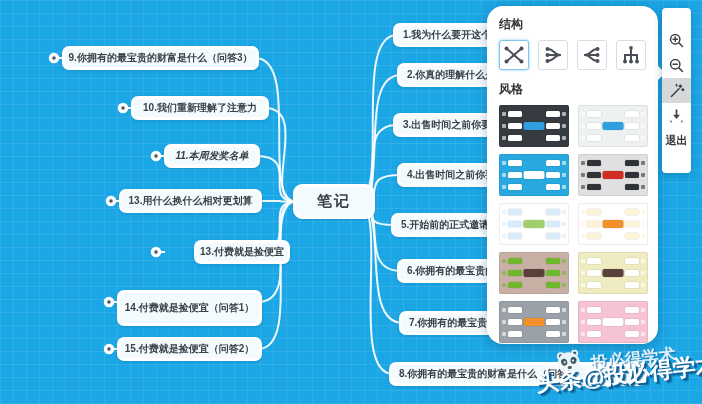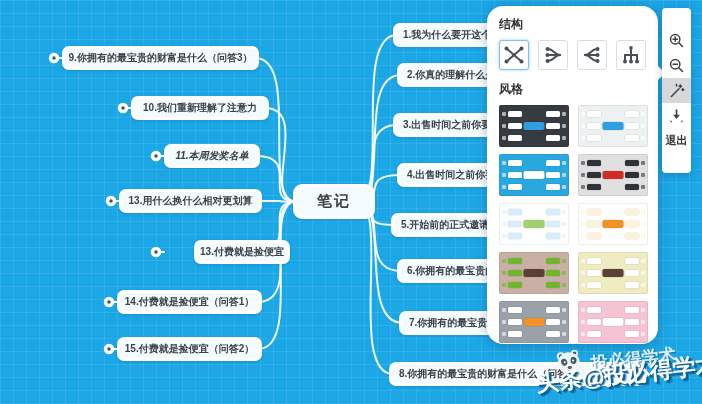--- a/index.html
+++ b/index.html
@@ -122,21 +122,21 @@
       <div class="mnode right" style="left: 397px; top: 163px; width: 210px; height: 24px;">4.出售时间之前你要牢</div>
       <div class="mnode right" style="left: 391px; top: 213px; width: 210px; height: 24px;">5.开始前的正式邀请:</div>
       <div class="mnode right" style="left: 397px; top: 259px; width: 210px; height: 24px;">6.你拥有的最宝贵的财</div>
       <div class="mnode right" style="left: 399px; top: 311px; width: 210px; height: 24px;">7.你拥有的最宝贵的财</div>
       <div class="mnode right" style="left: 389px; top: 362px; width: 258px; height: 24px;">8.你拥有的最宝贵的财富是什么（问答2）</div>
       <div class="mnode left" style="left: 62px; top: 46px; width: 197px; height: 24px;">9.你拥有的最宝贵的财富是什么（问答3）</div>
       <div class="mnode left" style="left: 131px; top: 96px; width: 138px; height: 24px;">10.我们重新理解了注意力</div>
       <div class="mnode left" style="left: 164px; top: 144px; width: 96px; height: 24px; font-style: italic;">11.本周发奖名单</div>
       <div class="mnode left" style="left: 119px; top: 189px; width: 143px; height: 24px;">13.用什么换什么相对更划算</div>
       <div class="mnode left" style="left: 164px; top: 240px; width: 96px; height: 24px; margin-left: 30px;">13.付费就是捡便宜</div>
-      <div class="mnode left" style="left: 117px; top: 290px; width: 145px; height: 24px;">14.付费就是捡便宜（问答1）</div>
+      <div class="mnode left" style="left: 117px; top: 290px; width: 145px; height: 36px;">14.付费就是捡便宜（问答1）</div>
       <div class="mnode left" style="left: 117px; top: 337px; width: 145px; height: 24px;">15.付费就是捡便宜（问答2）</div>
       <div class="mnode root" style="left: 293px; top: 184px; width: 82px; height: 35px;">笔记</div>
     </div>
 
   <div id="panel">
     <div class="panel-arrow"></div>
     <div class="sec-label">结构</div>
     <div id="struct-row">
       <div class="struct-opt selected">
         <svg width="24" height="24" viewBox="0 0 24 24" fill="none" stroke="#4a4f57" stroke-width="2" stroke-linecap="round">

